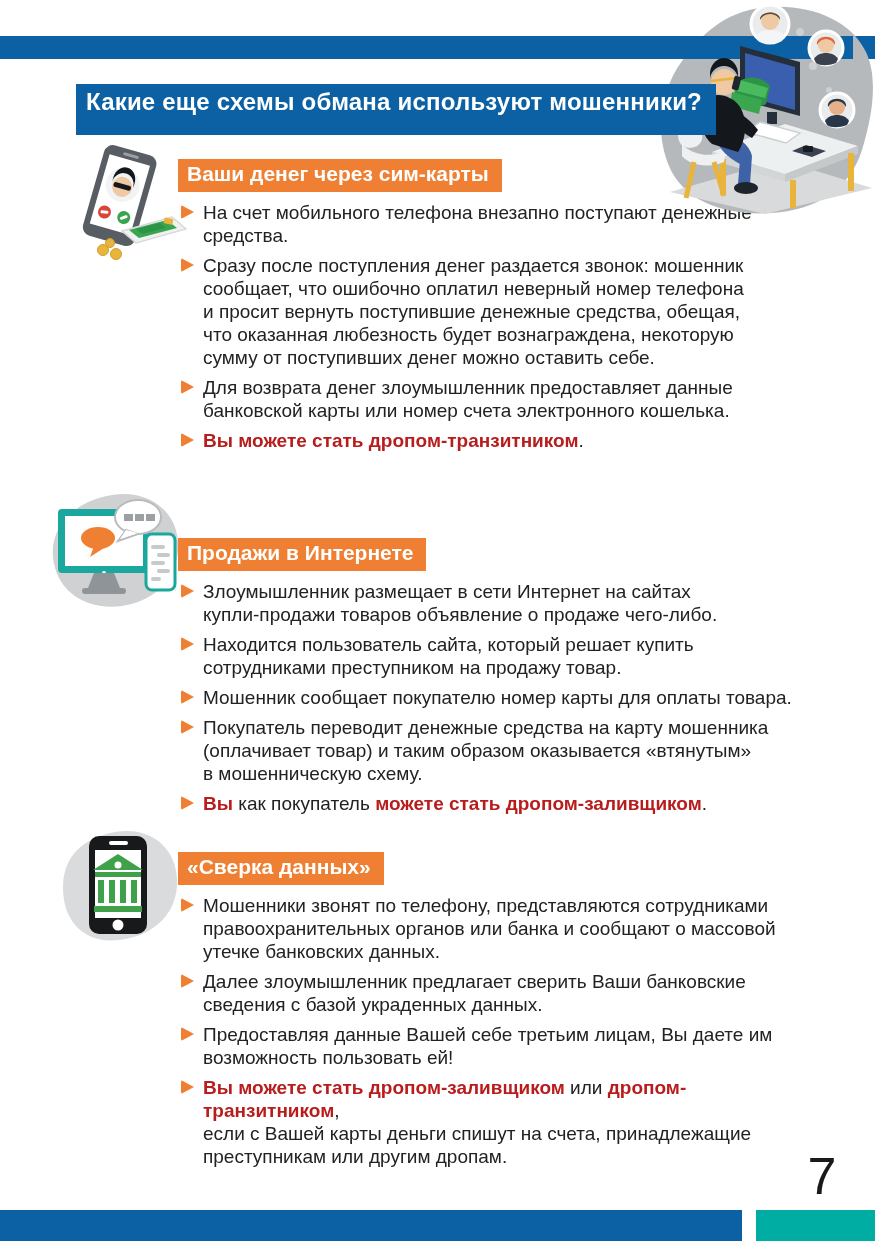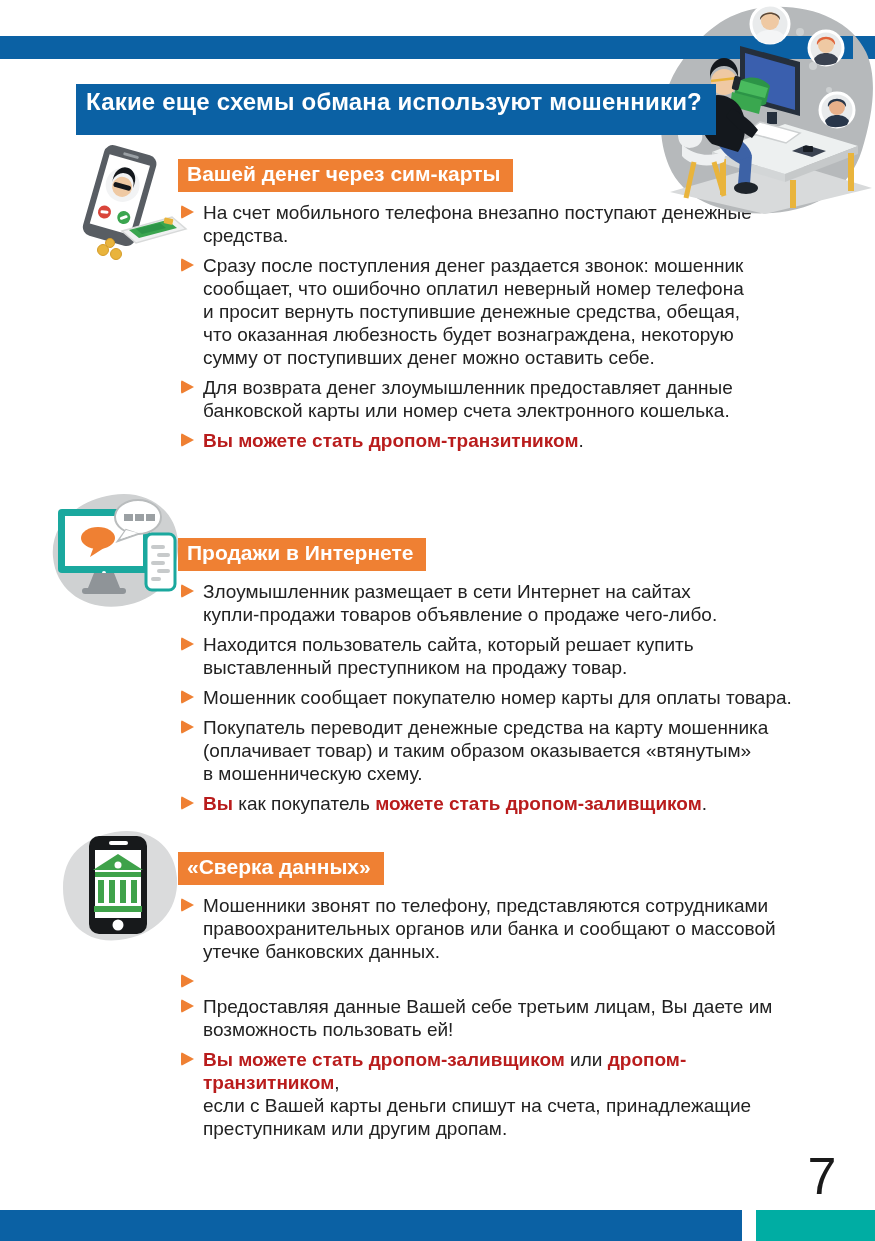--- a/index.html
+++ b/index.html
@@ -194,21 +194,21 @@
     <rect x="38" y="50" width="46" height="5" fill="#3fa24a"></rect>
     <rect x="41" y="58" width="6" height="23" fill="#3fa24a"></rect>
     <rect x="52" y="58" width="6" height="23" fill="#3fa24a"></rect>
     <rect x="63" y="58" width="6" height="23" fill="#3fa24a"></rect>
     <rect x="74" y="58" width="6" height="23" fill="#3fa24a"></rect>
     <rect x="37" y="84" width="48" height="6" fill="#3fa24a"></rect>
   </g>
 </svg>
 
 <section id="section-1" class="scheme">
-  <div class="sec-header">Вашей денег через сим-карты</div>
+  <div class="sec-header">Ваши денег через сим-карты</div>
   <ul class="bullets">
       <li>
         <span class="arrow"></span>
         <span class="btext"><span>На счет мобильного телефона внезапно поступают денежные
 средства.</span></span>
       </li>
       <li>
         <span class="arrow"></span>
         <span class="btext"><span>Сразу после поступления денег раздается звонок: мошенник
 сообщает, что ошибочно оплатил неверный номер телефона
@@ -232,21 +232,21 @@
   <div class="sec-header">Продажи в Интернете</div>
   <ul class="bullets">
       <li>
         <span class="arrow"></span>
         <span class="btext"><span>Злоумышленник размещает в сети Интернет на сайтах
 купли-продажи товаров объявление о продаже чего-либо.</span></span>
       </li>
       <li>
         <span class="arrow"></span>
         <span class="btext"><span>Находится пользователь сайта, который решает купить
-выставленный преступником на продажу товар.</span></span>
+сотрудниками преступником на продажу товар.</span></span>
       </li>
       <li>
         <span class="arrow"></span>
         <span class="btext"><span>Мошенник сообщает покупателю номер карты для оплаты товара.</span></span>
       </li>
       <li>
         <span class="arrow"></span>
         <span class="btext"><span>Покупатель переводит денежные средства на карту мошенника
 (оплачивает товар) и таким образом оказывается «втянутым»
 в мошенническую схему.</span></span>
@@ -262,20 +262,22 @@
   <div class="sec-header">«Сверка данных»</div>
   <ul class="bullets">
       <li>
         <span class="arrow"></span>
         <span class="btext"><span>Мошенники звонят по телефону, представляются сотрудниками
 правоохранительных органов или банка и сообщают о массовой
 утечке банковских данных.</span></span>
       </li>
       <li>
         <span class="arrow"></span>
+        <span class="btext"><span>Далее злоумышленник предлагает сверить Ваши банковские
+сведения с базой украденных данных.</span></span>
       </li>
       <li>
         <span class="arrow"></span>
         <span class="btext"><span>Предоставляя данные Вашей себе третьим лицам, Вы даете им
 возможность пользовать ей!</span></span>
       </li>
       <li>
         <span class="arrow"></span>
         <span class="btext"><span class="hl">Вы можете стать дропом-заливщиком</span><span> или </span><span class="hl">дропом-транзитником</span><span>,
 если с Вашей карты деньги спишут на счета, принадлежащие

